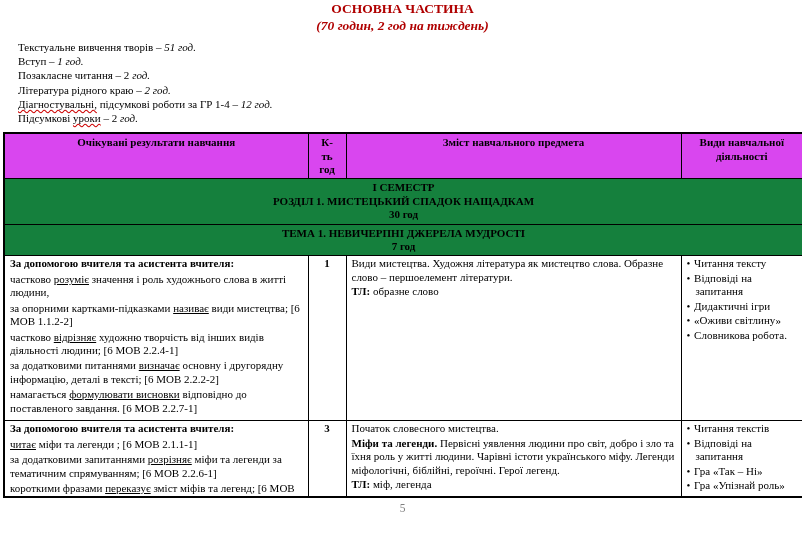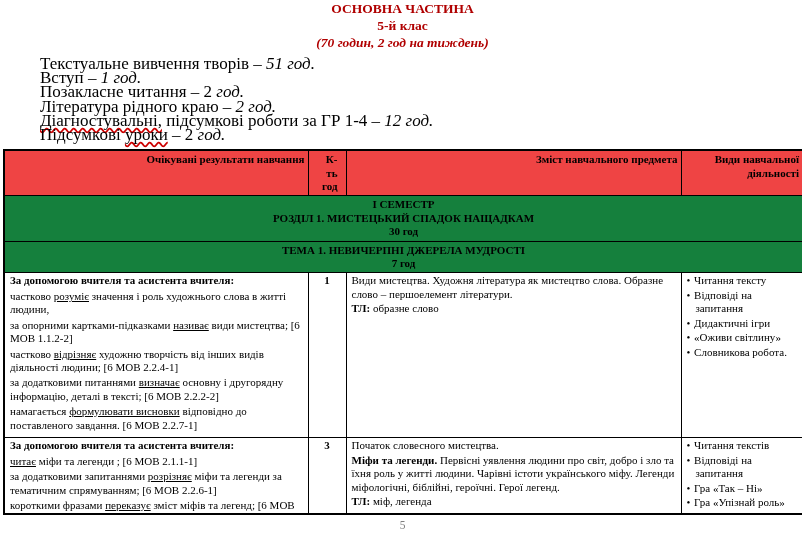--- a/index.html
+++ b/index.html
@@ -4,34 +4,34 @@
 <style>
   html,body{margin:0;padding:0;background:#888;}
   .page{
     width:805px;height:557px;background:#fff;position:relative;overflow:hidden;
     font-family:"Liberation Serif","DejaVu Serif",serif;color:#000;
   }
   
   .doc-title{text-align:center;color:#B00000;font-size:13.5px;font-weight:bold;line-height:17px;}
   .doc-title .t3{font-weight:bold;font-style:italic;}
   
-  .intro{margin:6px 0 0 40px;font-size:17px;line-height:14.2px;}
+  .intro{margin:6px 0 0 18px;font-size:11px;line-height:14.2px;}
   .intro .para{margin:0;}
   
   .b{font-weight:bold;}
   .i{font-style:italic;}
   .bi{font-weight:bold;}
   .u{text-decoration:underline;}
   .sq{text-decoration:#cc0000 wavy underline;text-decoration-skip-ink:none;}
   
   .table-clip{height:364px;overflow:hidden;margin:7px 3px 0 3px;border-bottom:2px solid #000;}
   table.doc-table{border-collapse:collapse;table-layout:fixed;width:799px;border:2px solid #000;}
   table.doc-table td,table.doc-table th{border:1px solid #000;vertical-align:top;font-size:11px;line-height:13.4px;overflow:hidden;}
   col.c1{width:304px;}col.c2{width:38px;}col.c3{width:335px;}col.c4{width:122px;}
-  tr.head th{background:#ef4444;font-weight:bold;text-align:right;padding:2px 3px;height:38px;}
+  tr.head th{background:#d946ef;font-weight:bold;text-align:center;padding:2px 3px;height:38px;}
   tr.head th.hours-h{padding:2px 8px;}
   td.section{background:#15803d;text-align:center;font-weight:bold;padding:2px 2px;}
   tr.sec1{height:44px;}
   tr.sec2{height:30px;}
   tr.body-row1{height:165px;}
   td.results{padding:1px 4px 1px 5px;}
   td.results .para{margin-bottom:2px;}
   td.hours{text-align:center;font-weight:bold;padding:1px 2px;}
   td.content{padding:1px 4px 1px 5px;}
   td.content .para{margin-bottom:1px;}
@@ -41,21 +41,20 @@
   
   .page-number{text-align:center;color:#7f7f7f;font-size:11.5px;margin-top:4px;}
 </style>
 </head>
 <body>
 
 <div class="page">
 
   <div class="doc-title">
     <div>ОСНОВНА ЧАСТИНА</div>
-    <div>5-й клас</div>
     <div class="t3">(70 годин, 2 год на тиждень)</div>
   </div>
 
   <div class="intro">
       <div class="para"><span>Текстуальне вивчення творів – </span><span class="i">51 год.</span></div>
       <div class="para"><span>Вступ – </span><span class="i">1 год.</span></div>
       <div class="para"><span>Позакласне читання – 2 </span><span class="i">год.</span></div>
       <div class="para"><span>Література рідного краю – </span><span class="i">2 год.</span></div>
       <div class="para"><span class="sq">Діагностувальні,</span><span> підсумкові роботи за ГР 1-4 – </span><span class="i">12 год.</span></div>
       <div class="para"><span>Підсумкові </span><span class="sq">уроки</span><span> – 2 </span><span class="i">год.</span></div>

